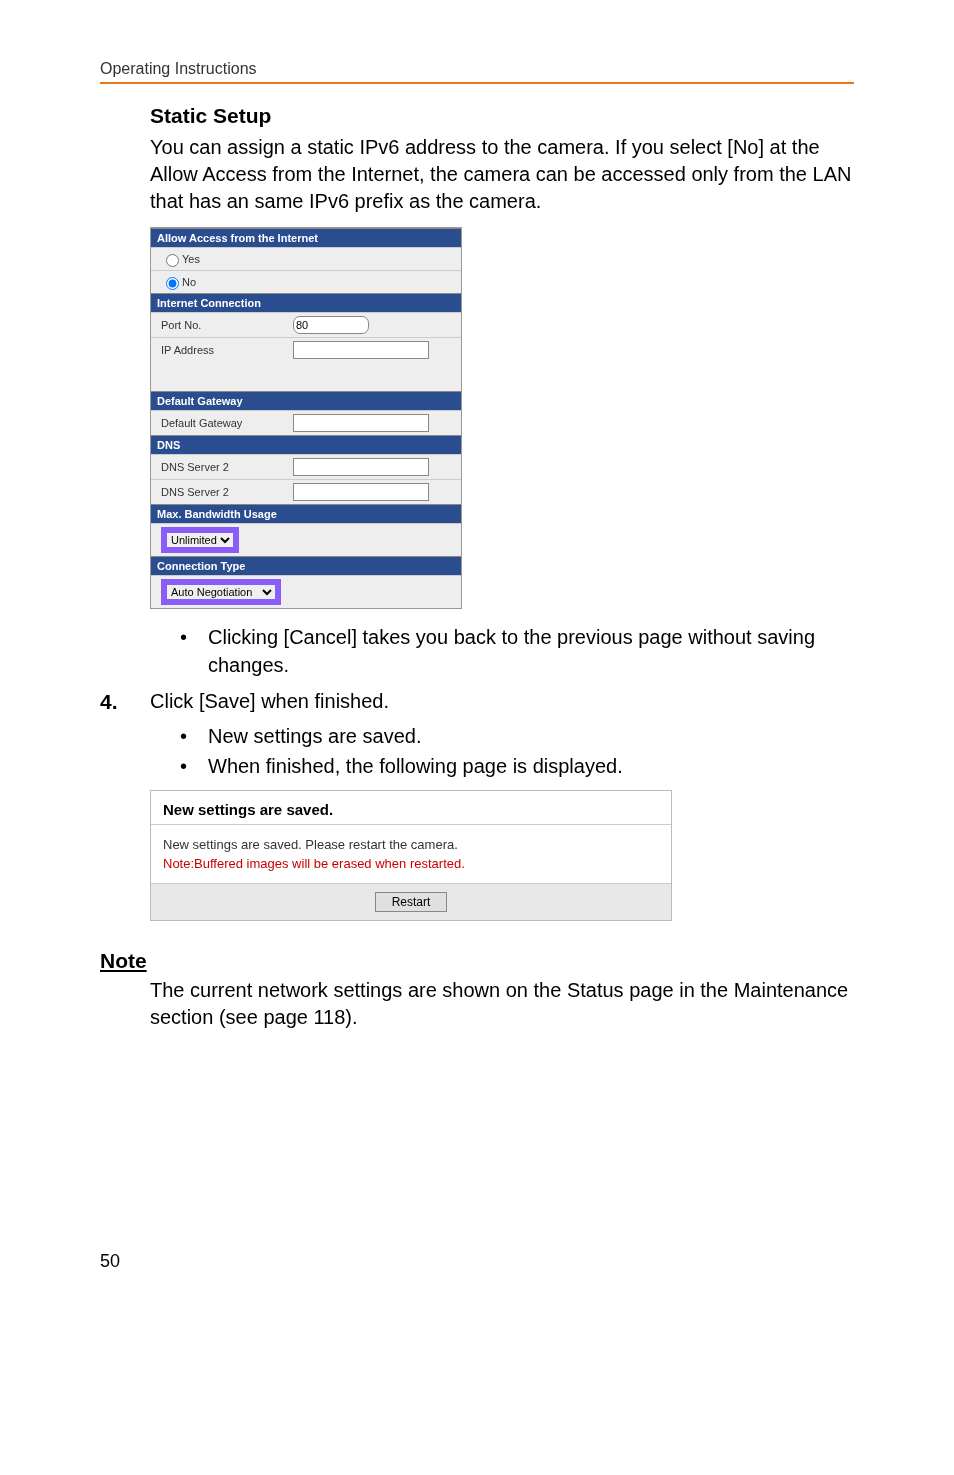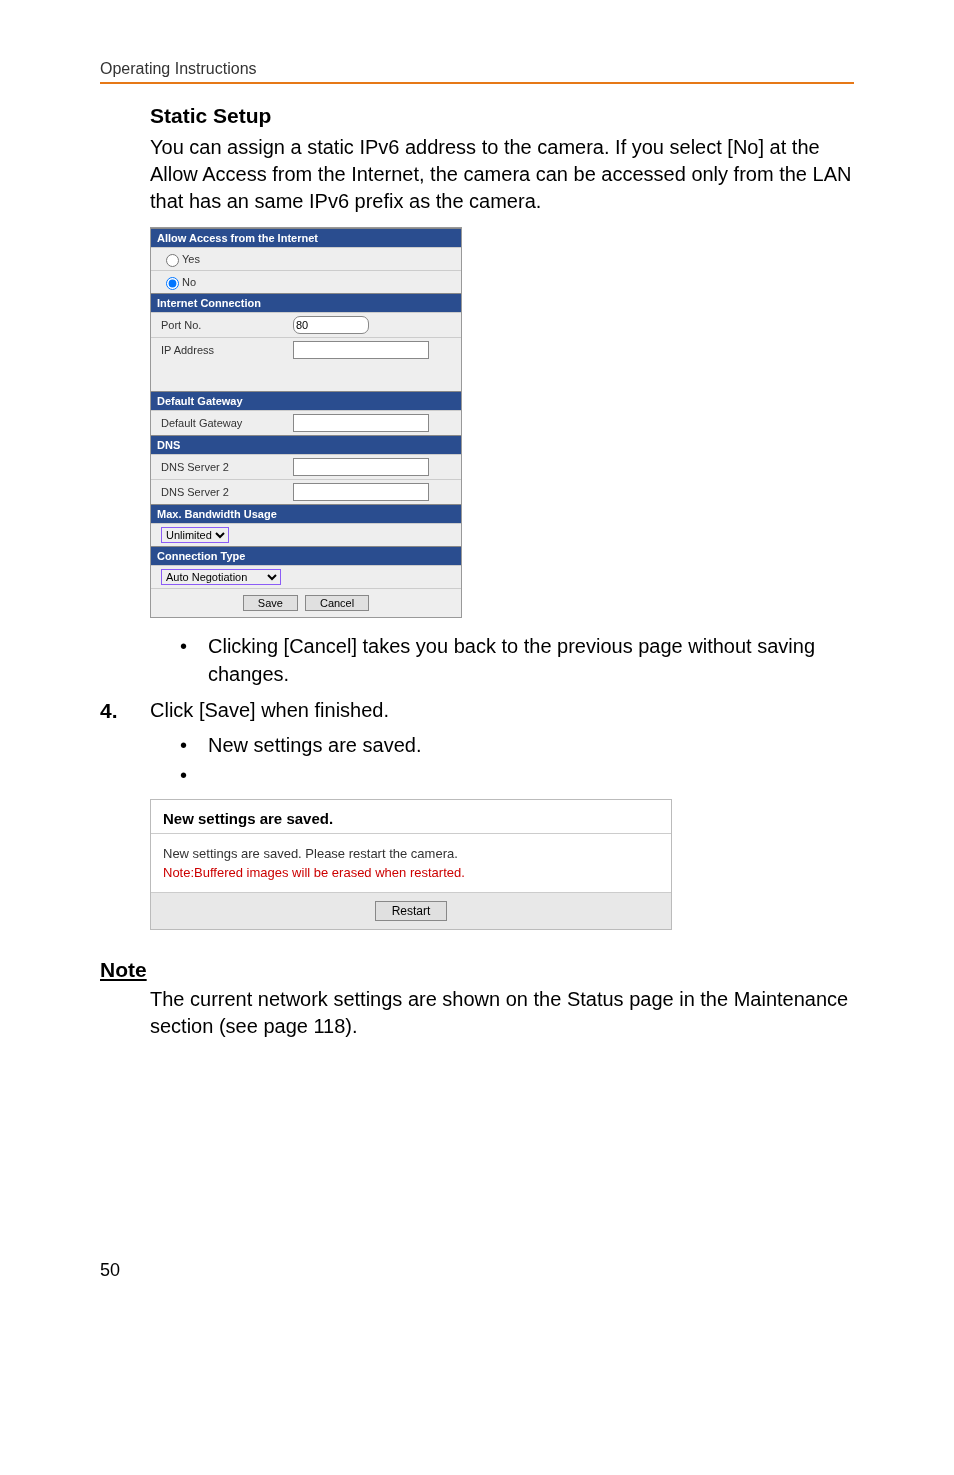--- a/index.html
+++ b/index.html
@@ -63,21 +63,21 @@
   }
   .form-shot .row input[type="text"] {
     height: 14px;
     font-size: 11px;
     border: 1px solid #888;
     background: #fff;
     width: 130px;
   }
   .form-shot select {
     font-size: 11px;
-    border: 1px solid #8b5cf6;
+    border: 6px solid #8b5cf6;
     background: #efefef;
   }
   .form-shot .btn-row {
     text-align: center;
     padding: 6px;
     background: #eee;
     border-top: 1px solid #ccc;
   }
   .form-shot .btn-row button {
     font-size: 11px;
@@ -221,41 +221,38 @@
       </select>
     </div>
 
     <div class="section-header">Connection Type</div>
     <div class="row">
       <select style="width:120px">
         <option>Auto Negotiation</option>
       </select>
     </div>
 
-    <div class="btn-row">
-      <button>Save</button>
-      <button>Cancel</button>
-    </div>
   </div>
 
   <div class="bullet-block">
     <div class="dot">•</div>
     <div>Clicking [Cancel] takes you back to the previous page without saving changes.</div>
   </div>
 
   <div class="step">
     <div class="num">4.</div>
     <div>Click [Save] when finished.</div>
   </div>
   <div class="sub-bullet">
     <div class="dot">•</div>
     <div>New settings are saved.</div>
   </div>
   <div class="sub-bullet">
     <div class="dot">•</div>
+    <div>When finished, the following page is displayed.</div>
   </div>
 
   <div class="saved-shot">
     <div class="title">New settings are saved.</div>
     <div class="body">
       <div class="line1">New settings are saved. Please restart the camera.</div>
       <div class="line2">Note:Buffered images will be erased when restarted.</div>
     </div>
     <div class="btnbar">
       <button>Restart</button>

